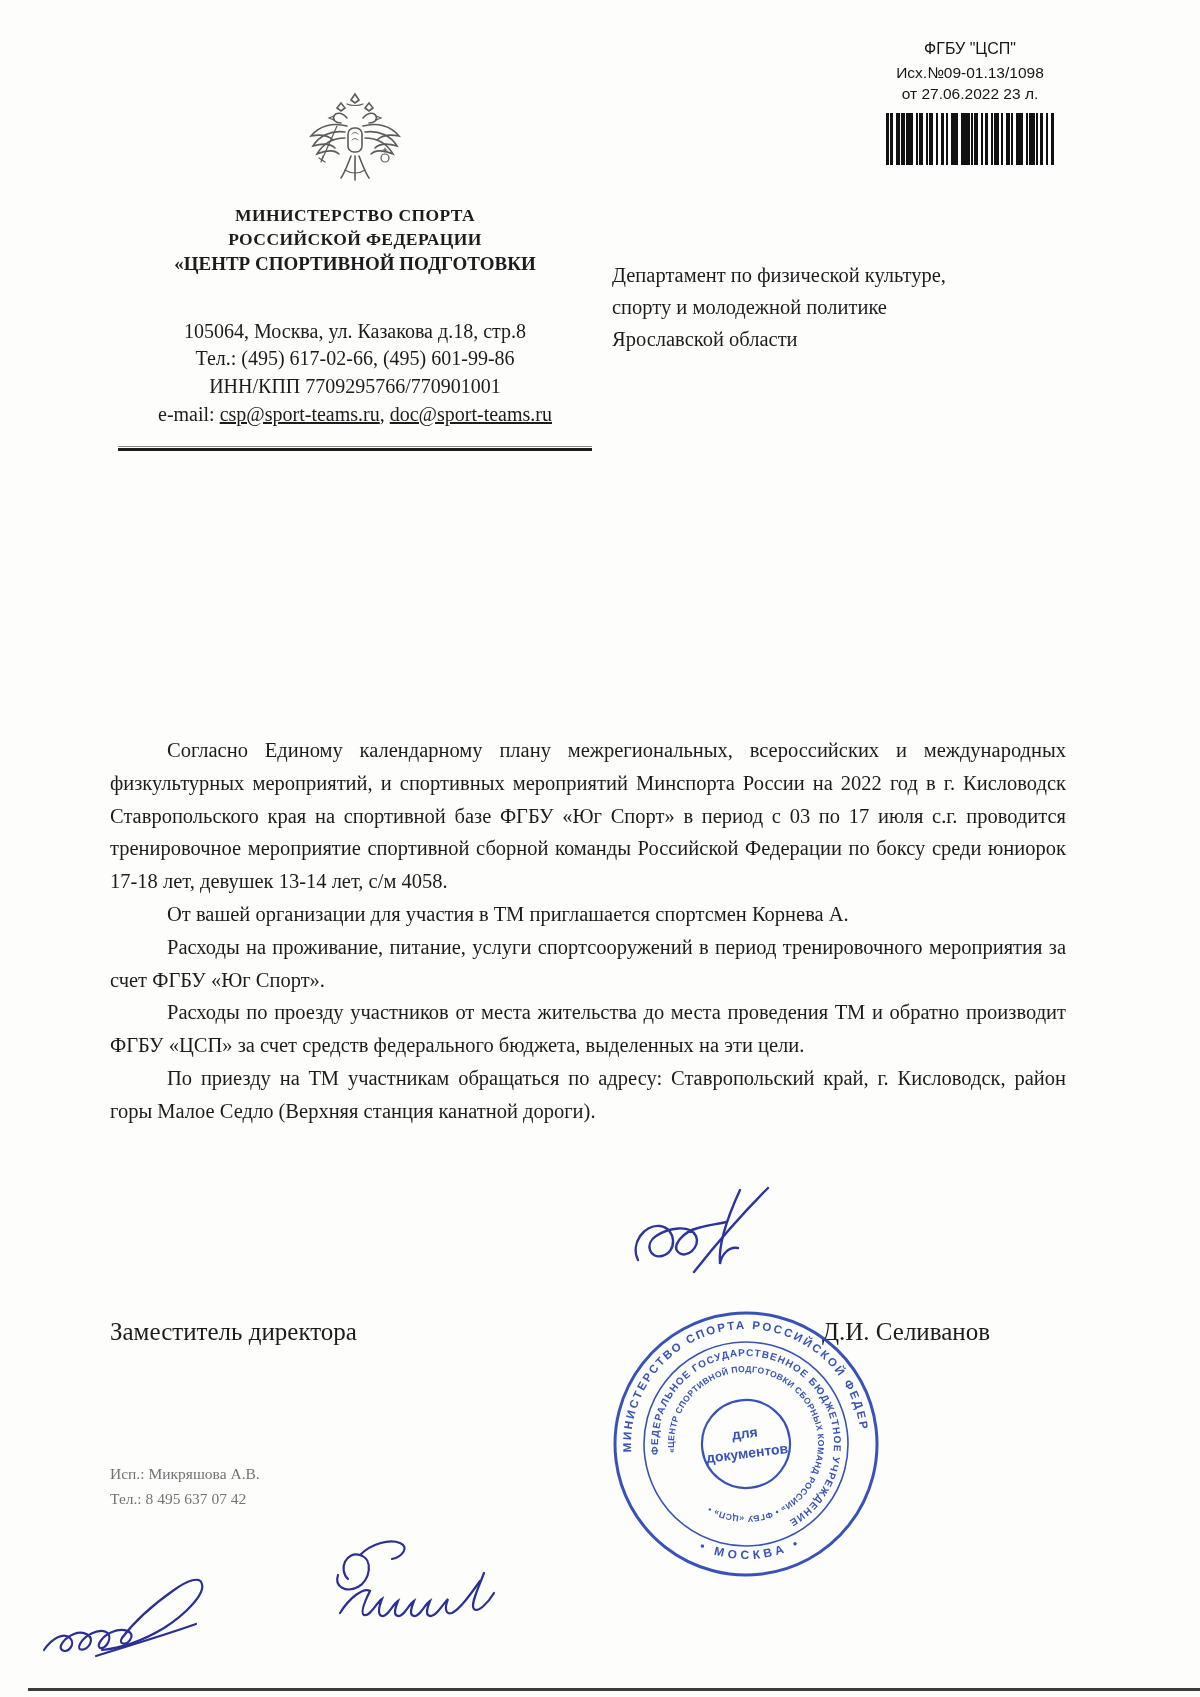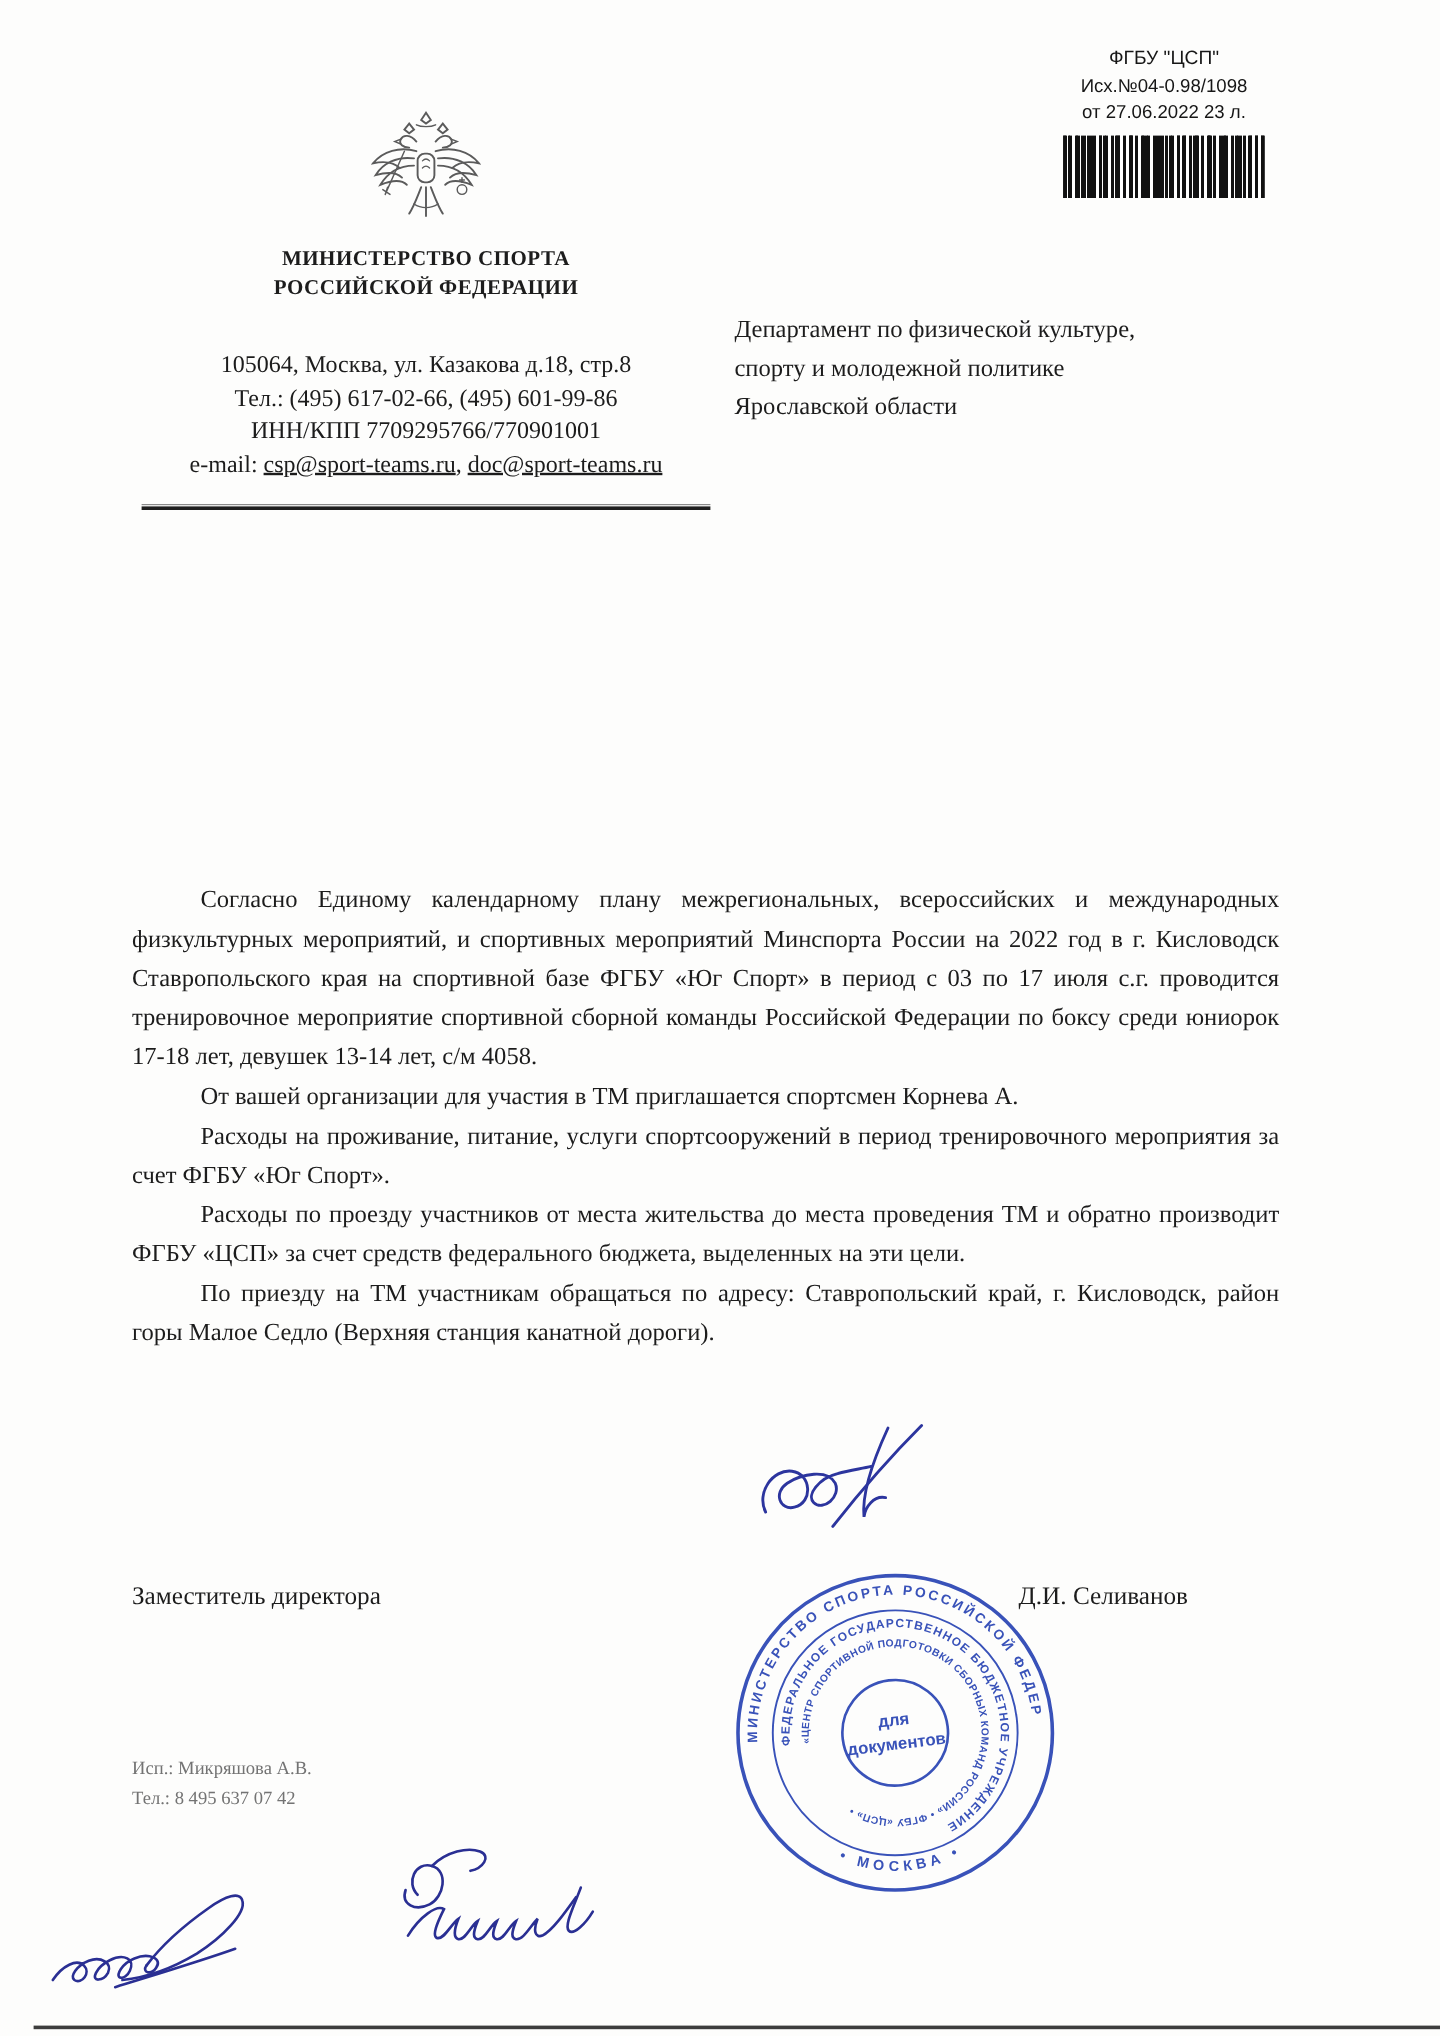--- a/index.html
+++ b/index.html
@@ -48,21 +48,21 @@
   
   .body-text{
     position:absolute;top:734px;left:110px;width:956px;
     font-size:20.5px;line-height:32.8px;text-align:justify;
   }
   .body-text p{margin:0;text-indent:57px;}
 
   
   .sig-row{
     position:absolute;top:1318px;left:110px;width:880px;
-    display:flex;justify-content:space-between;font-size:21px;
+    display:flex;justify-content:space-between;font-size:25px;
   }
 
   
   .stamp{position:absolute;left:608px;top:1306px;transform:rotate(-7deg);opacity:.93;}
   .exec-sig{position:absolute;left:628px;top:1182px;}
   .bottom-sig-1{position:absolute;left:38px;top:1552px;}
   .bottom-sig-2{position:absolute;left:318px;top:1533px;}
 
   
   .executor{
@@ -71,21 +71,21 @@
 
   .scan-edge{position:absolute;left:28px;right:0;bottom:6px;height:3px;background:#3d3d3d;}
 </style>
 </head>
 <body>
 
 <div class="page">
 
   <div class="ref-block">
     <div class="ref-org">ФГБУ "ЦСП"</div>
-    <div class="ref-line">Исх.№04-0.98/1098</div>
+    <div class="ref-line">Исх.№09-01.13/1098</div>
     <div class="ref-line">от 27.06.2022 23 л.</div>
     <div class="barcode"></div>
   </div>
 
   <div class="letterhead">
     <svg class="emblem" width="104" height="104" viewBox="0 0 104 104" fill="none" stroke="#5b5b5b" stroke-width="1.6" stroke-linecap="round">
 
       <path d="M48 8 L52 2 L56 8 L52 11 Z"></path>
       <path d="M34 16 l4 -5 l4 5 l-4 3 z"></path>
       <path d="M62 16 l4 -5 l4 5 l-4 3 z"></path>
@@ -113,20 +113,21 @@
       <circle cx="82" cy="66" r="4" stroke-width="1.2"></circle>
       <path d="M82 60 v-4 M80 58 h4" stroke-width="1.2"></path>
     </svg>
 
     <div class="ministry">
       <div>МИНИСТЕРСТВО СПОРТА</div>
       <div>РОССИЙСКОЙ ФЕДЕРАЦИИ</div>
     </div>
 
     <div class="org-bold">
+      <div>«ЦЕНТР СПОРТИВНОЙ ПОДГОТОВКИ</div>
     </div>
 
     <div class="addr">
       <div>105064, Москва, ул. Казакова д.18, стр.8</div>
       <div>Тел.: (495) 617-02-66, (495) 601-99-86</div>
       <div>ИНН/КПП 7709295766/770901001</div>
       <div><span>e-mail: </span><span class="email-link">csp@sport-teams.ru</span><span>, </span><span class="email-link">doc@sport-teams.ru</span></div>
     </div>
 
     <div class="lh-rule-wrap">

